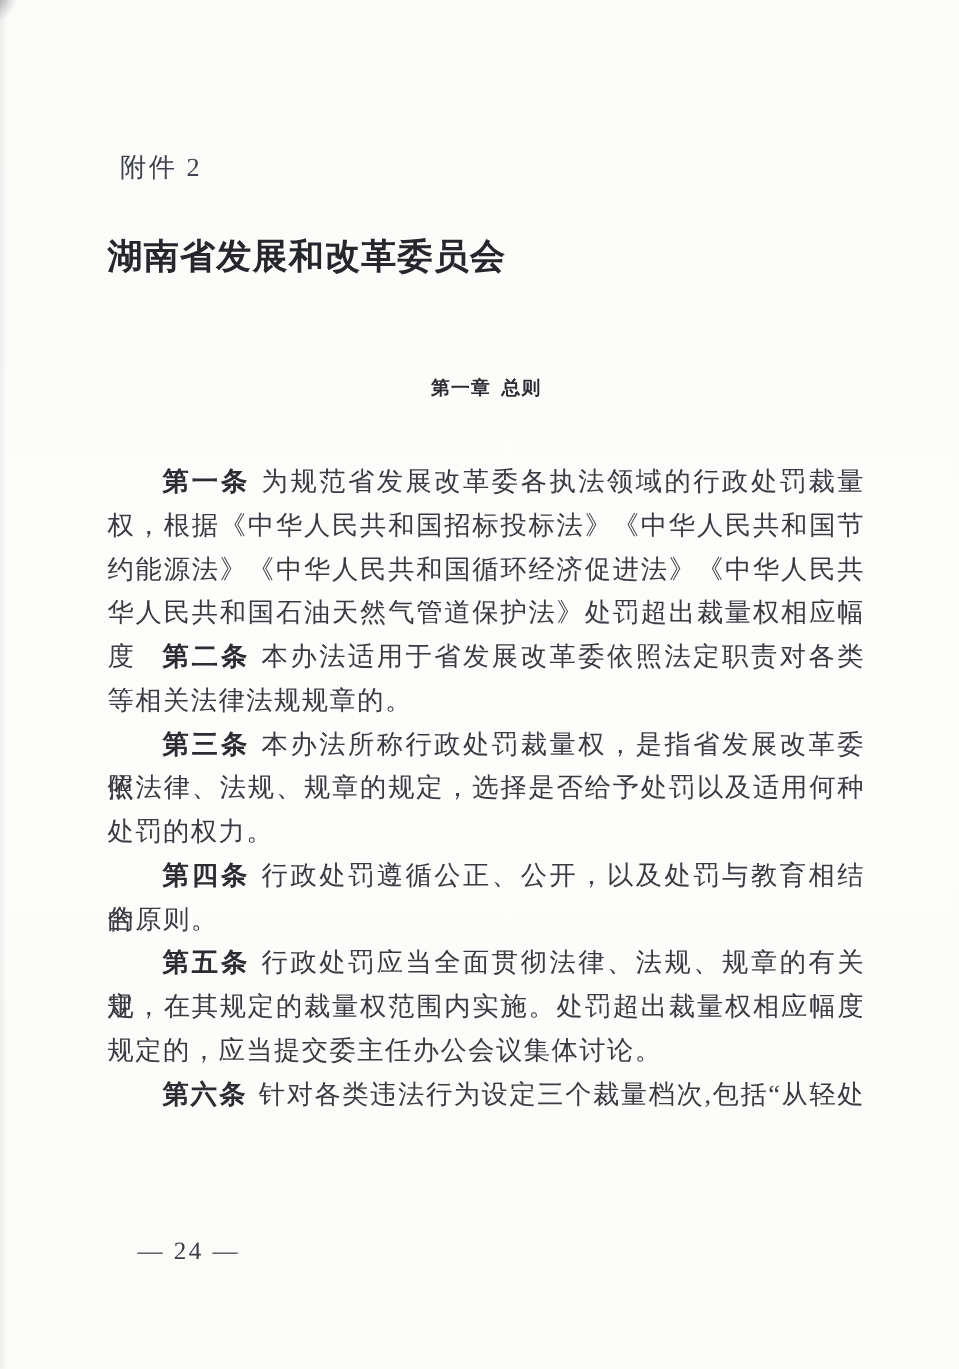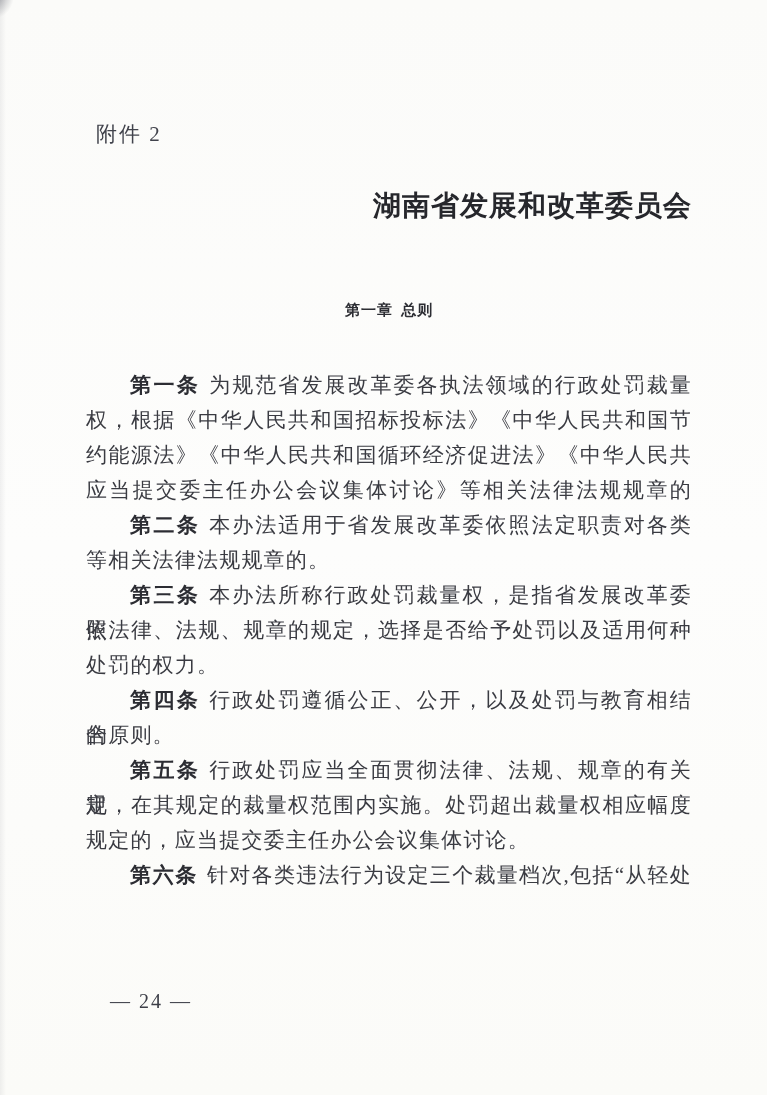--- a/index.html
+++ b/index.html
@@ -17,21 +17,21 @@
       radial-gradient(ellipse 26px 34px at -4px -6px, rgba(70,72,84,0.50), rgba(70,72,84,0) 70%),
       linear-gradient(90deg, rgba(120,122,130,0.10) 0px, rgba(120,122,130,0) 6px),
       linear-gradient(180deg, #fbfbf9 0%, #fdfdfc 50%, #fbfbf8 100%);
   }
   .attachment {
     position: absolute; left: 96px; top: 120px;
     font-size: 21px; letter-spacing: 2px; color: #41434c;
   }
   .doc-title {
     position: absolute; left: 86px; top: 184px; width: 606px;
-    text-align: right;
+    text-align: left;
     font-size: 28px; font-weight: 700; line-height: 43px;
     letter-spacing: 1px; color: #26272c;
   }
   .chapter {
     position: absolute; left: 86px; top: 301px; width: 606px;
     text-align: center;
     font-size: 15px; font-weight: 700; letter-spacing: 1px; color: #2c2d33;
   }
   .chapter .gap { display: inline-block; width: 0.55em; }
   .body-text {
@@ -69,21 +69,21 @@
   </div>
 
   <div class="chapter">
     <span>第一章</span><span class="gap"></span><span>总则</span>
   </div>
 
   <div class="body-text">
       <div class="bodyline fill indent"><b class="num">第一条</b><span class="rest">为规范省发展改革委各执法领域的行政处罚裁量</span></div>
       <div class="bodyline fill">权，根据《中华人民共和国招标投标法》《中华人民共和国节</div>
       <div class="bodyline fill">约能源法》《中华人民共和国循环经济促进法》《中华人民共</div>
-      <div class="bodyline fill">应当提交委主任办公会议集体讨论》等相关法律法规规章的</div>
+      <div class="bodyline fill">华人民共和国石油天然气管道保护法》处罚超出裁量权相应幅度</div>
       <div class="bodyline fill indent"><b class="num">第二条</b><span class="rest">本办法适用于省发展改革委依照法定职责对各类</span></div>
       <div class="bodyline">等相关法律法规规章的。</div>
       <div class="bodyline fill indent"><b class="num">第三条</b><span class="rest">本办法所称行政处罚裁量权，是指省发展改革委依</span></div>
       <div class="bodyline fill">照法律、法规、规章的规定，选择是否给予处罚以及适用何种</div>
       <div class="bodyline">处罚的权力。</div>
       <div class="bodyline fill indent"><b class="num">第四条</b><span class="rest">行政处罚遵循公正、公开，以及处罚与教育相结合</span></div>
       <div class="bodyline">的原则。</div>
       <div class="bodyline fill indent"><b class="num">第五条</b><span class="rest">行政处罚应当全面贯彻法律、法规、规章的有关规</span></div>
       <div class="bodyline fill">定，在其规定的裁量权范围内实施。处罚超出裁量权相应幅度</div>
       <div class="bodyline">规定的，应当提交委主任办公会议集体讨论。</div>

